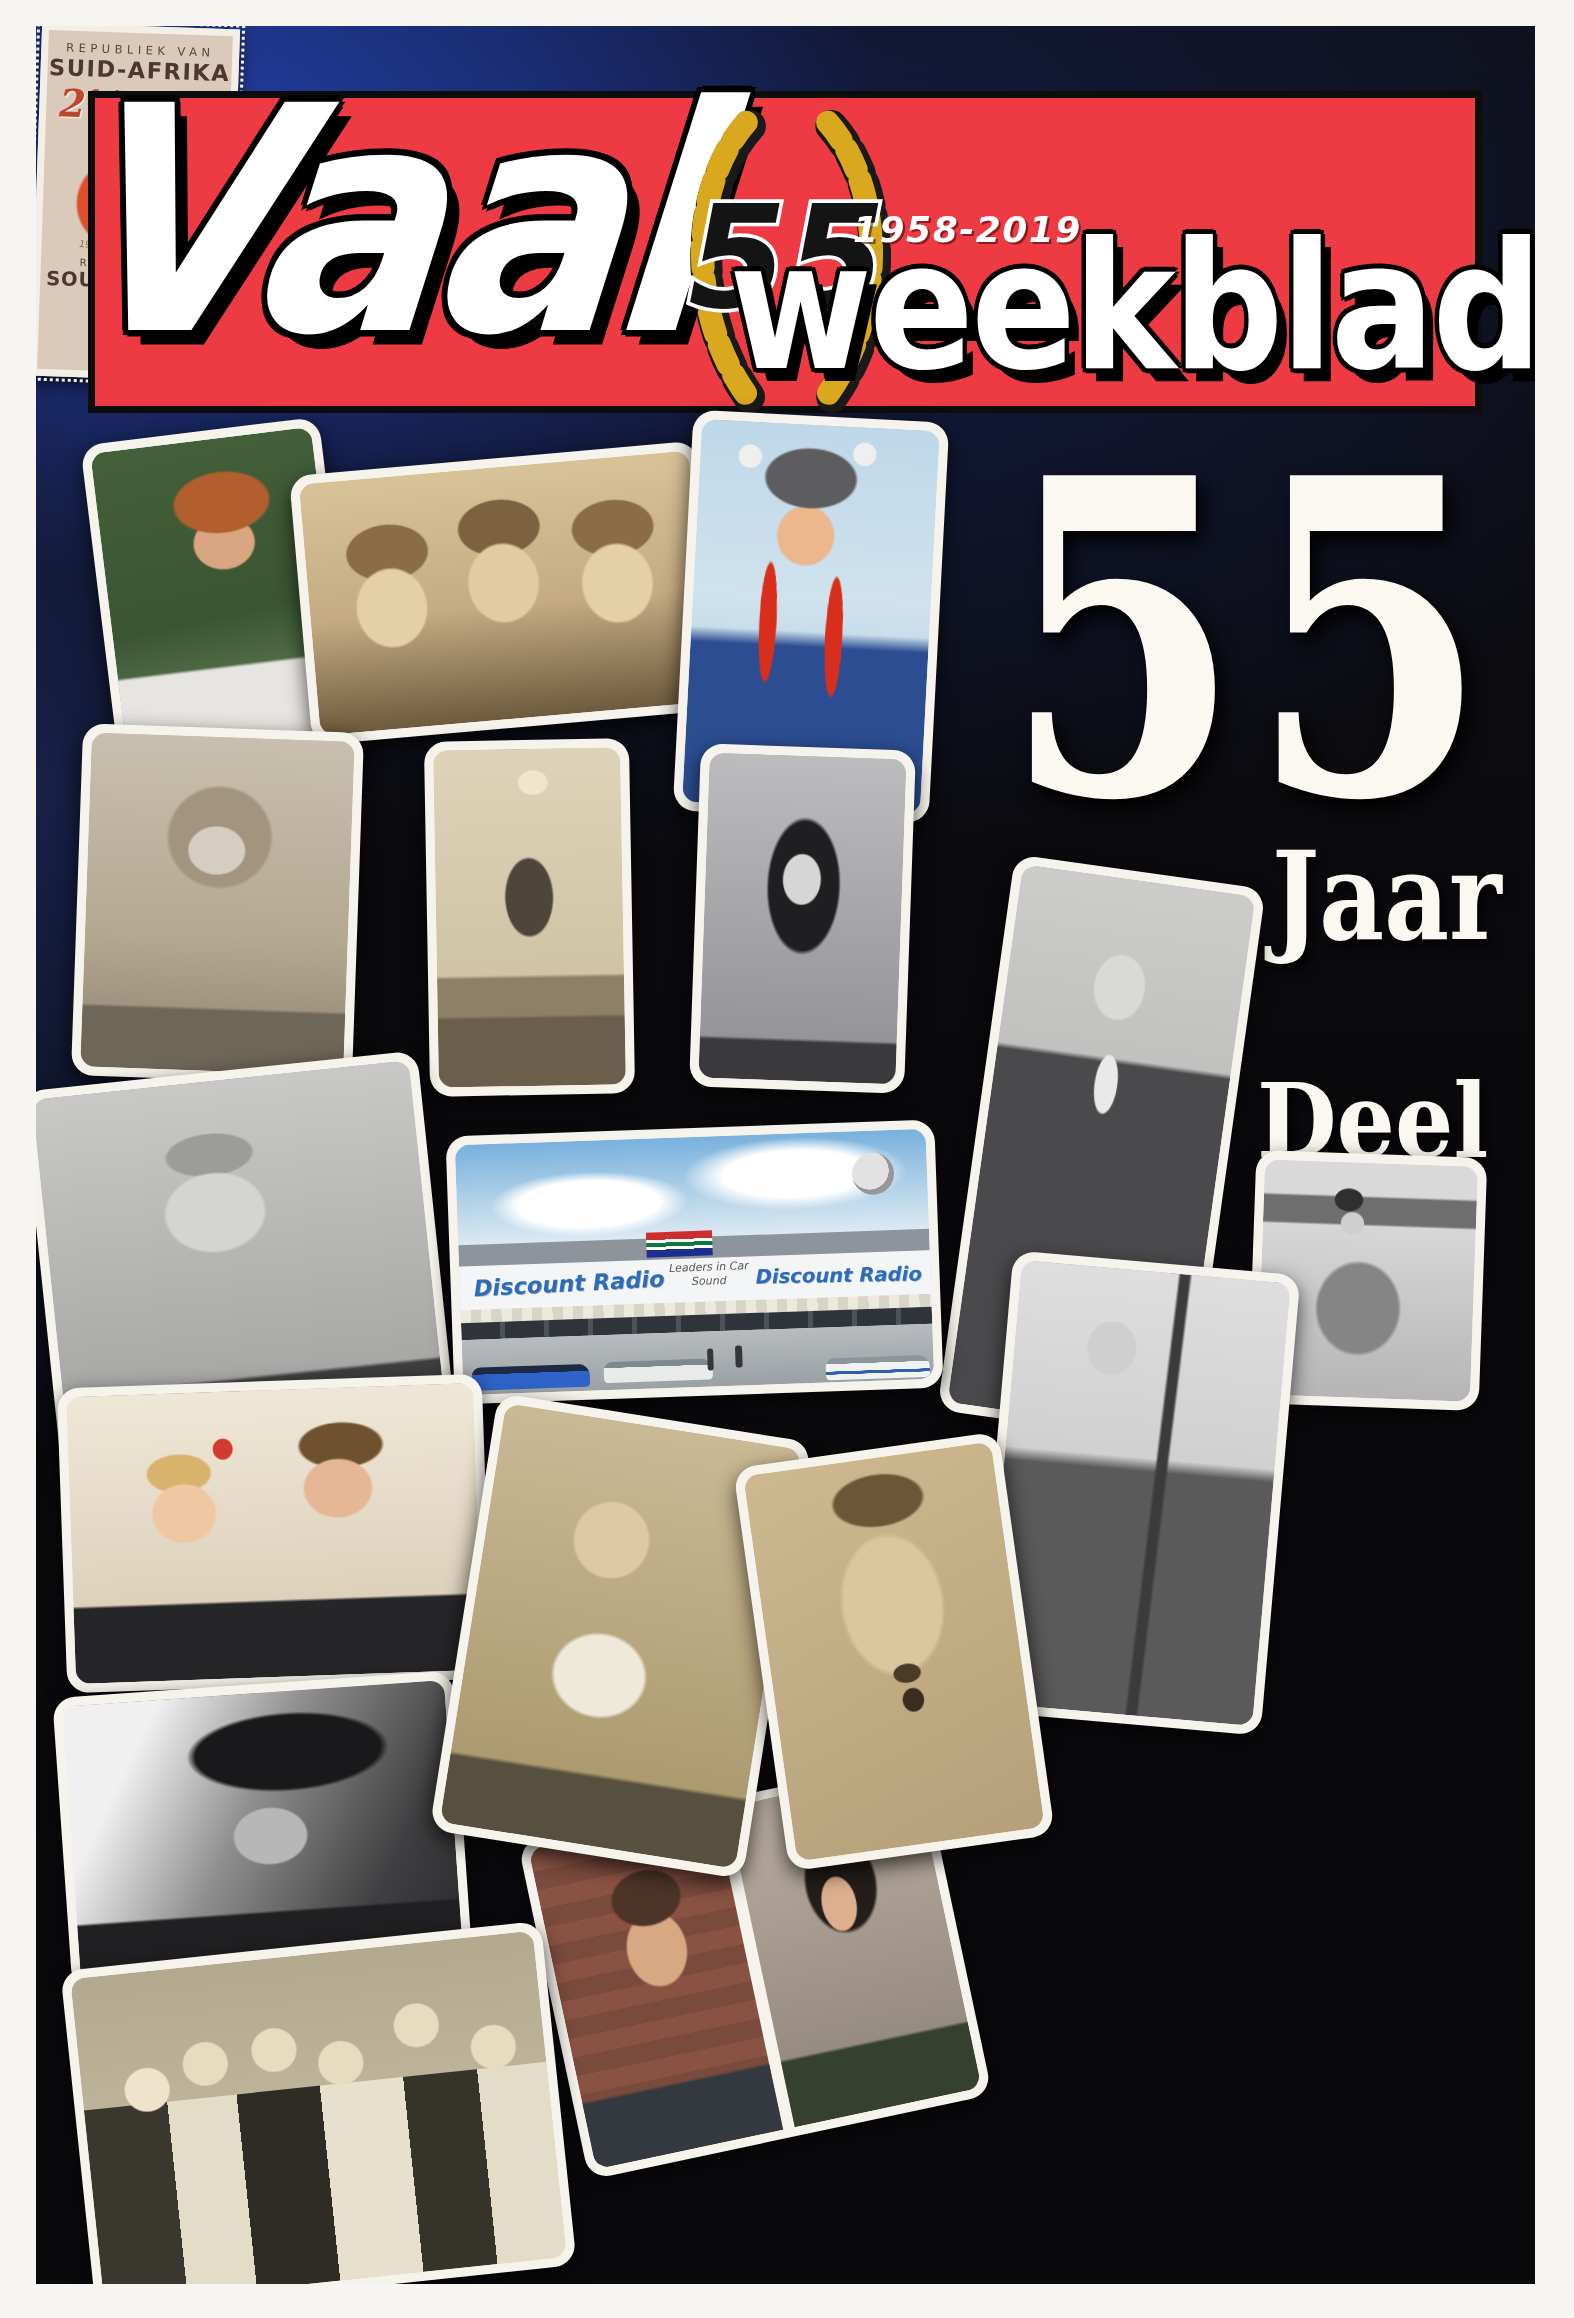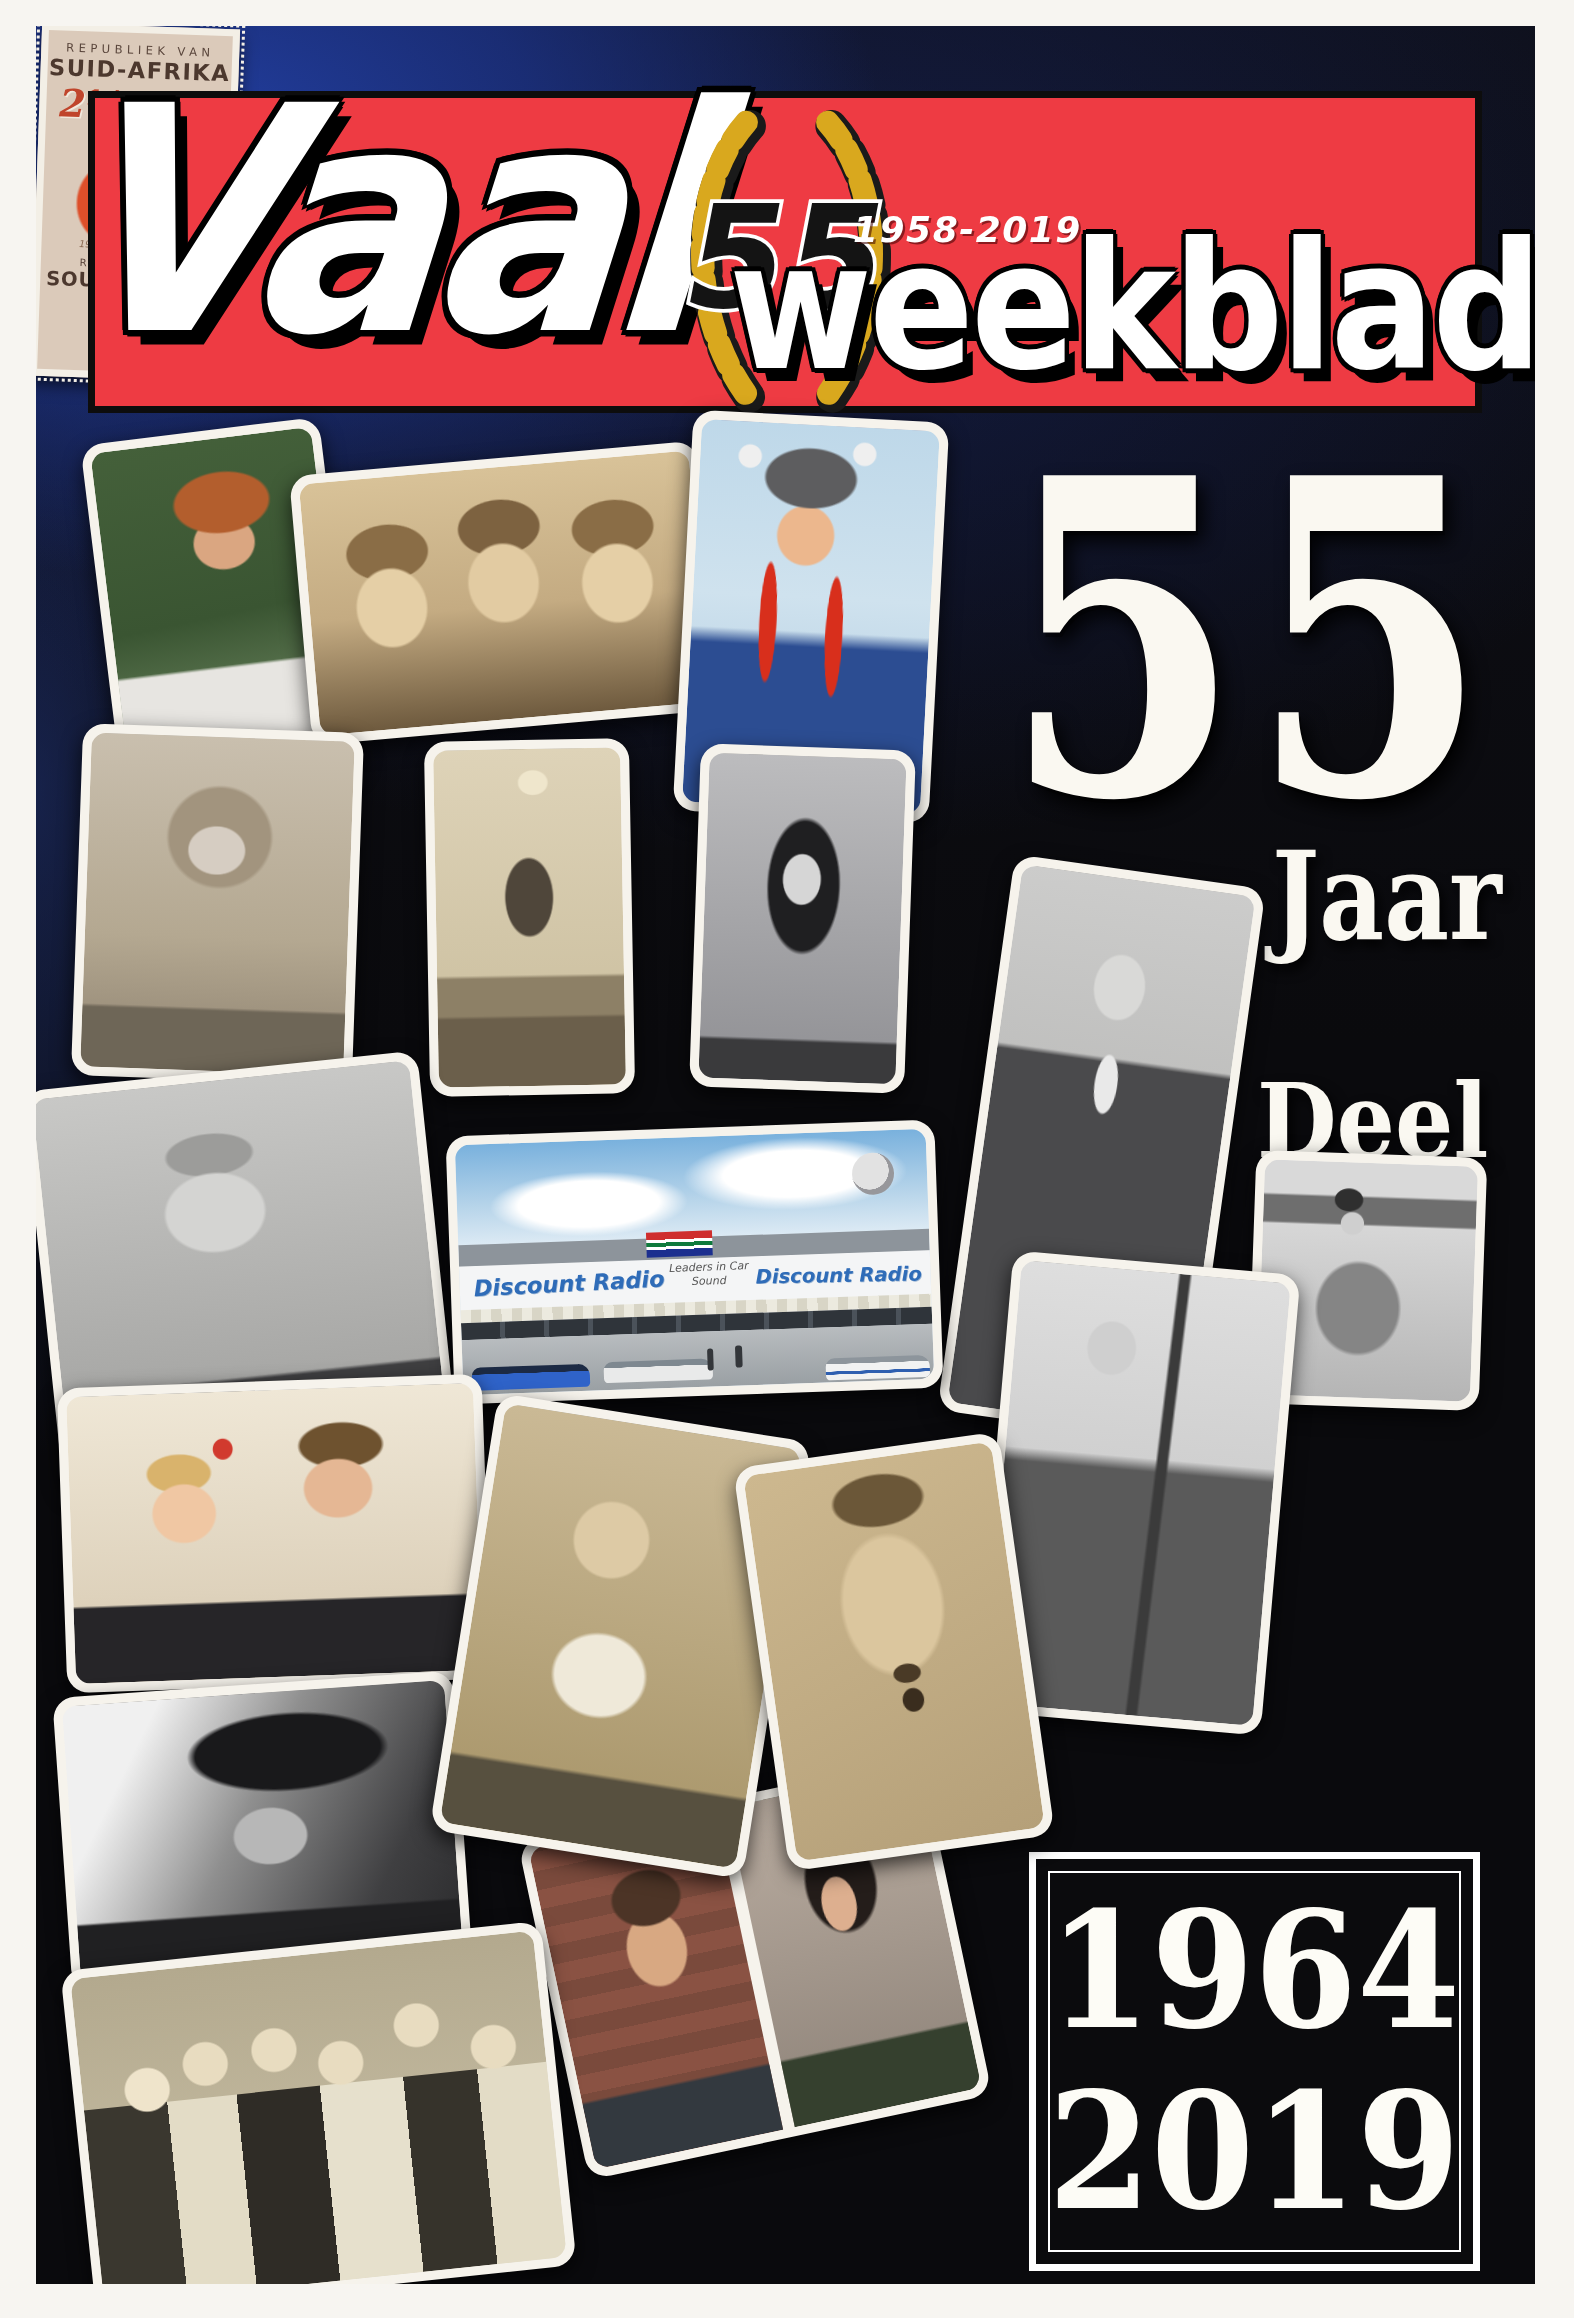--- a/index.html
+++ b/index.html
@@ -325,22 +325,16 @@
     <div id="p16" class="ph">
       <div class="im">
         <div class="half left"></div>
         <div class="half right"></div>
       </div>
     </div>
     <div id="p17" class="ph">
         <div class="im"></div>
       </div>
 
-    <div id="yearbox">
-      <div class="inner">
-        <div class="yr">1964</div>
-        <div class="yr">2019</div>
-      </div>
-    </div>
 
   </div>
 </div>
 
 
 </body></html>

